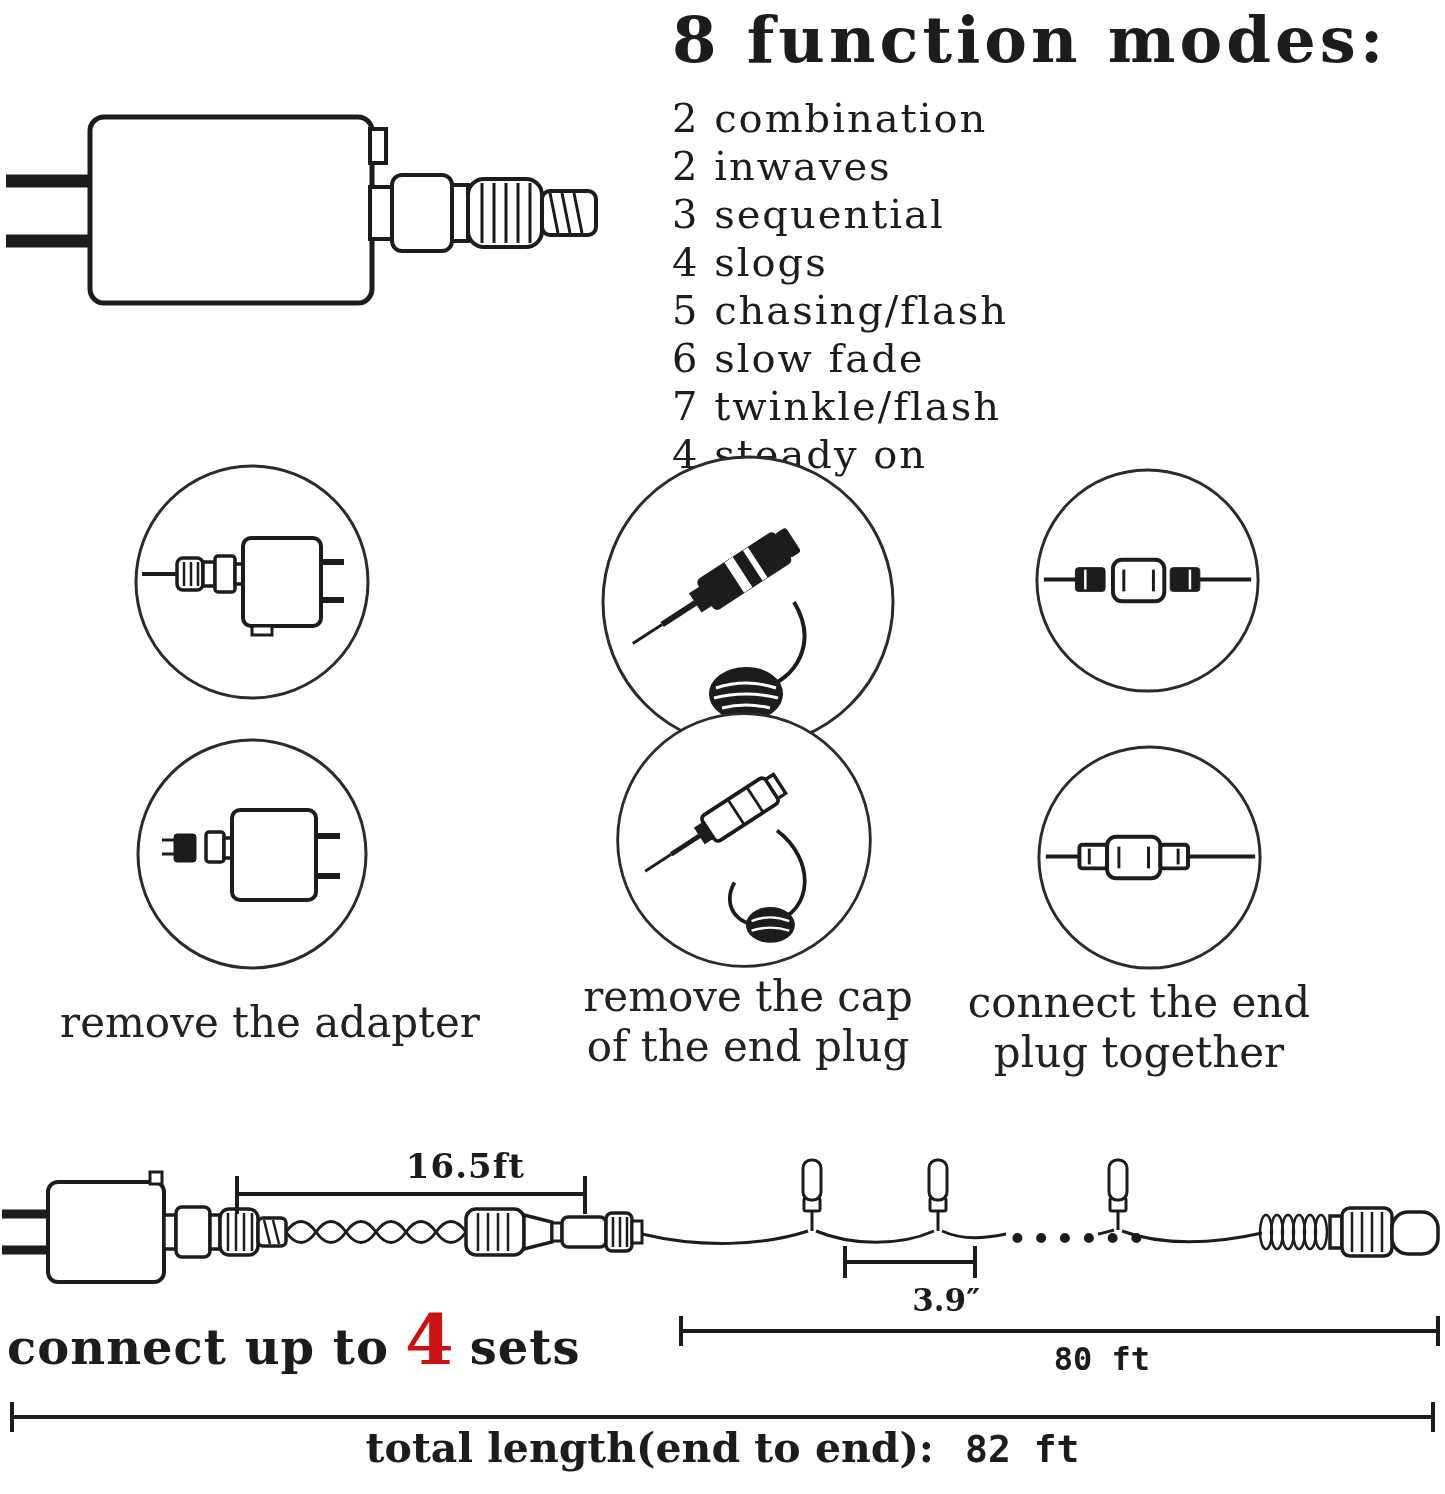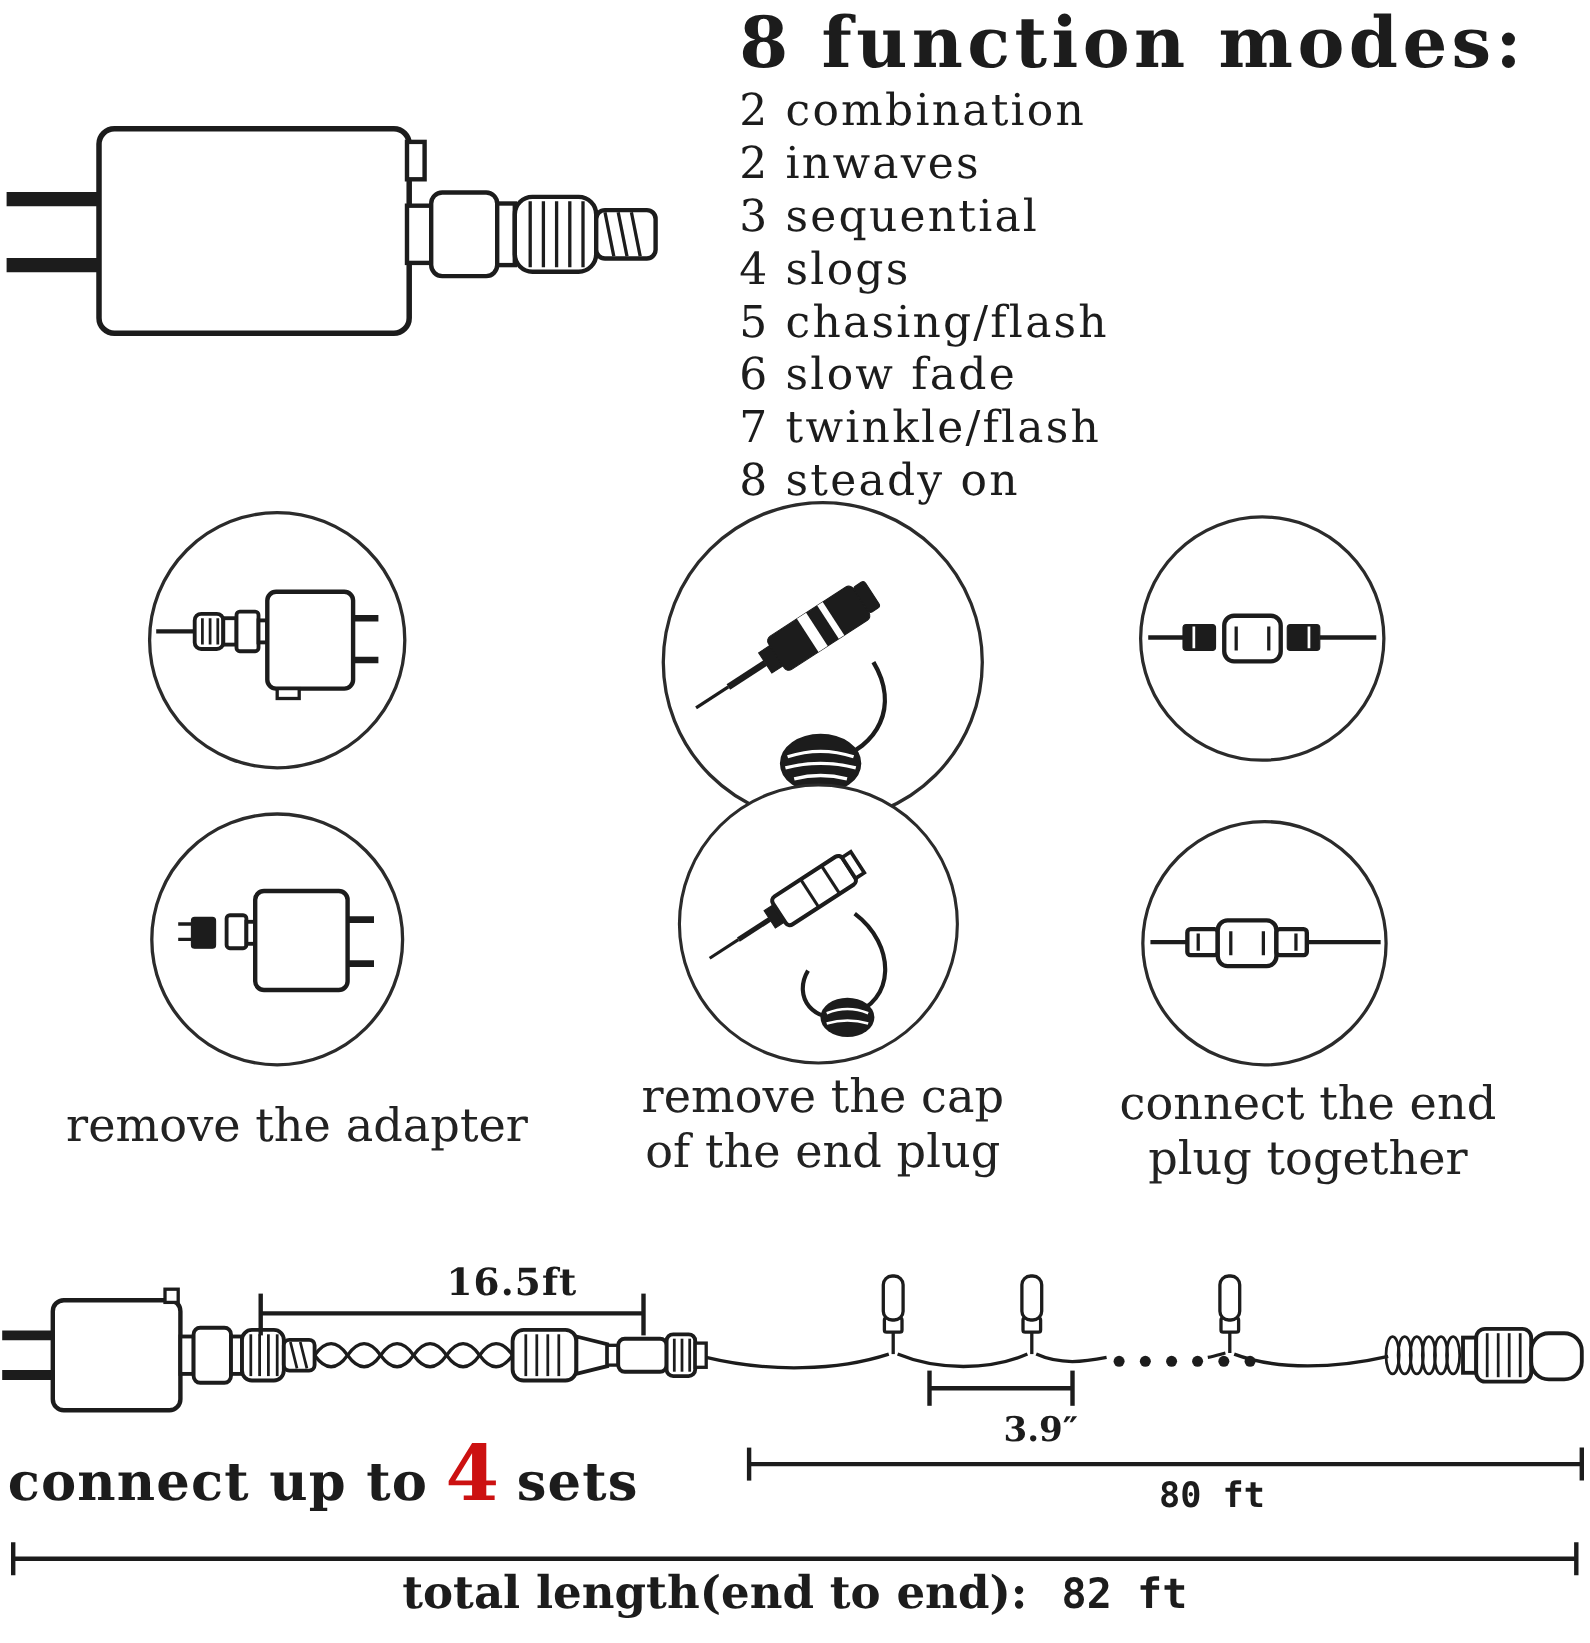--- a/index.html
+++ b/index.html
@@ -46,29 +46,29 @@
       <line x1="518" y1="98" x2="518" y2="158" stroke-width="3"></line>
       <line x1="530" y1="98" x2="530" y2="158" stroke-width="3"></line>
       <rect x="542" y="106" width="54" height="44" rx="8" stroke-width="4"></rect>
       <line x1="550" y1="108" x2="558" y2="148" stroke-width="3"></line>
       <line x1="562" y1="108" x2="570" y2="148" stroke-width="3"></line>
       <line x1="574" y1="108" x2="582" y2="148" stroke-width="3"></line>
     </g>
   </svg>
 
   <div class="abs" style="left:672px;top:2px">
-    <div class="modes-title" style="margin-bottom:0">8 function modes:</div>
+    <div class="modes-title" style="margin-bottom:17px">8 function modes:</div>
     <div class="mode-item">2 combination</div>
     <div class="mode-item">2 inwaves</div>
     <div class="mode-item">3 sequential</div>
     <div class="mode-item">4 slogs</div>
     <div class="mode-item">5 chasing/flash</div>
     <div class="mode-item">6 slow fade</div>
     <div class="mode-item">7 twinkle/flash</div>
-    <div class="mode-item">8 steady on</div>
+    <div class="mode-item">4 steady on</div>
   </div>
 
   <svg class="abs" style="left:132px;top:462px" width="240" height="240" viewBox="0 0 240 240">
     <circle cx="120" cy="120" r="116" fill="#fff" stroke="#2b2b2b" stroke-width="3"></circle>
     <g stroke="#1c1c1c" fill="#fff">
       <line x1="10" y1="112" x2="45" y2="112" stroke-width="4"></line>
       <rect x="45" y="96" width="26" height="32" rx="6" stroke-width="3.5"></rect>
       <line x1="52" y1="100" x2="52" y2="124" stroke-width="2.5"></line>
       <line x1="59" y1="100" x2="59" y2="124" stroke-width="2.5"></line>
       <line x1="66" y1="100" x2="66" y2="124" stroke-width="2.5"></line>
@@ -165,21 +165,21 @@
     </g>
   </svg>
 
   <div class="abs caption" style="left:40px;top:998px;width:460px">
     <div>remove the adapter</div>
   </div>
   <div class="abs caption" style="left:530px;top:972px;width:436px">
     <div>remove the cap</div>
     <div>of the end plug</div>
   </div>
-  <div class="abs caption" style="left:964px;top:978px;width:450px">
+  <div class="abs caption" style="left:914px;top:978px;width:450px">
     <div>connect the end</div>
     <div>plug together</div>
   </div>
 
   <svg class="abs" style="left:0;top:1130px" width="1445" height="364" viewBox="0 0 1445 364">
     <g stroke="#1c1c1c" fill="#fff">
       <line x1="2" y1="84" x2="48" y2="84" stroke-width="9"></line>
       <line x1="2" y1="120" x2="48" y2="120" stroke-width="9"></line>
       <rect x="48" y="52" width="116" height="100" rx="10" stroke-width="4"></rect>
       <rect x="150" y="42" width="12" height="12" stroke-width="3"></rect>

